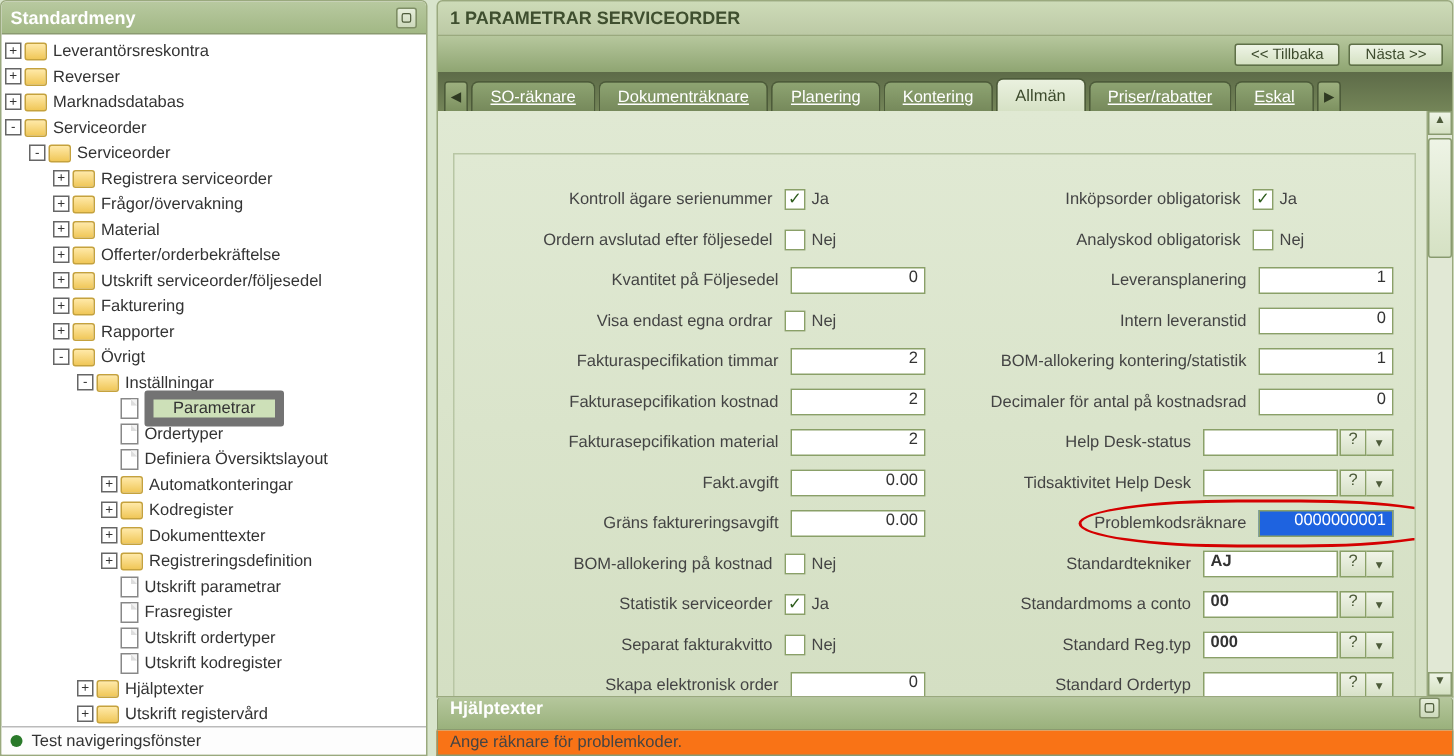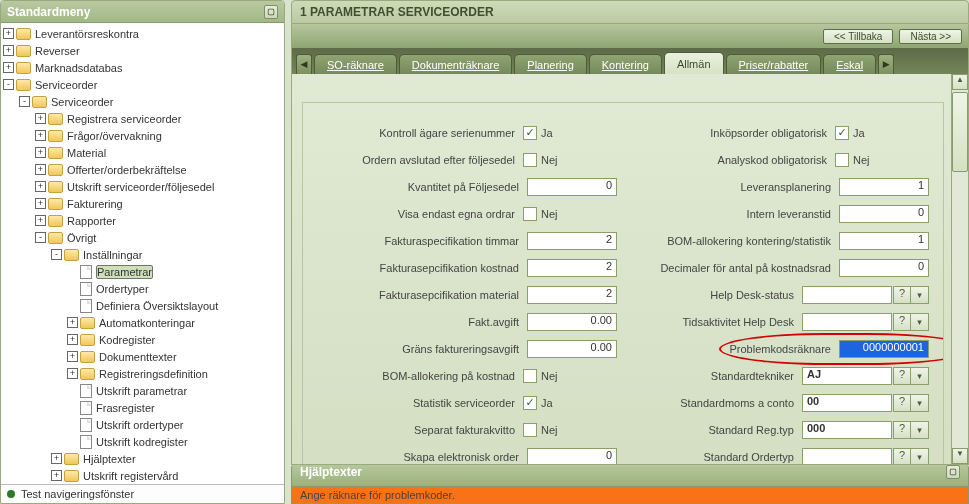--- a/index.html
+++ b/index.html
@@ -82,23 +82,23 @@
     width: 12px; height: 14px;
     background: #fff;
     border: 1px solid #888;
     margin-right: 4px;
     position: relative;
   }
   .page::after { content:''; position:absolute; top:0; right:0; border-top:4px solid #f4f4f4; border-left:4px solid #ddd;}
   .label { color: #333; }
   .label.selected {
     background: #cde0b8;
-    border: 1px solid #737373;
+    border: 6px solid #737373;
     border-radius: 2px;
-    padding: 0 0;
+    padding: 0 13px;
     text-align: right;
   }
   .bottomline {
     border-top: 1px solid #bbb;
     padding: 3px 6px;
     display: flex;
     align-items: center;
     color: #333;
     background: #fdfdfd;
   }

